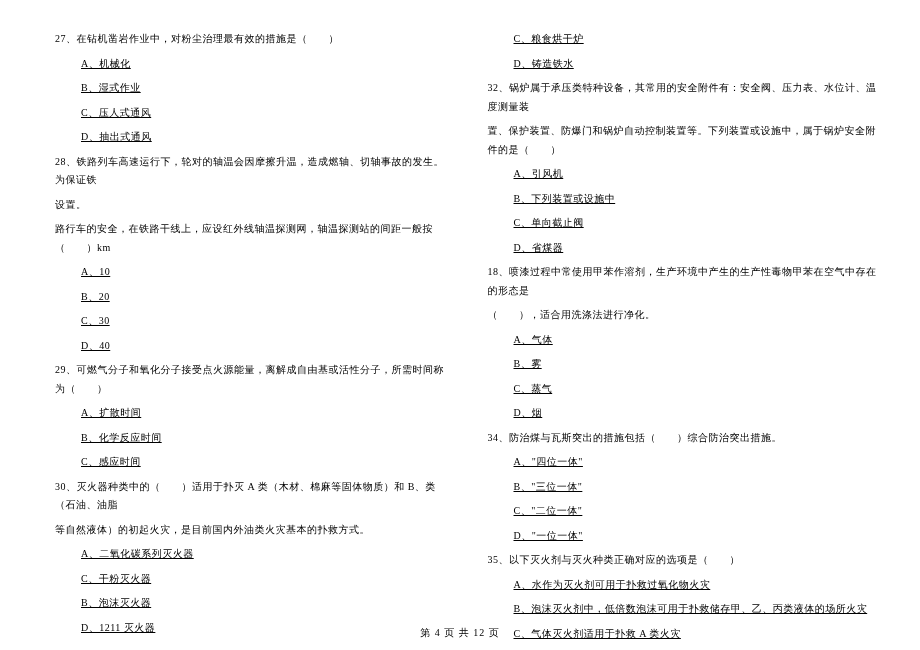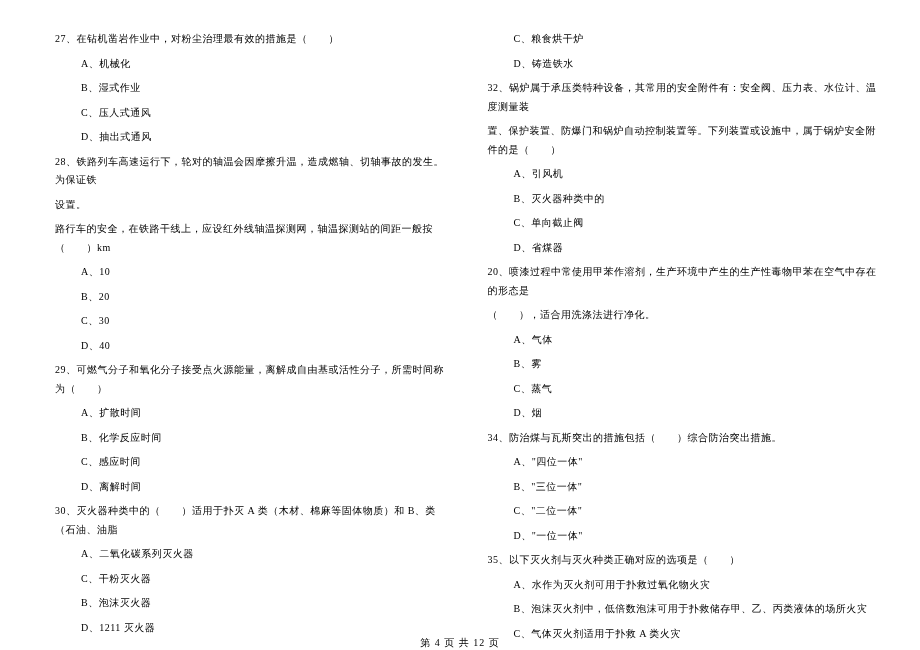--- a/index.html
+++ b/index.html
@@ -34,24 +34,25 @@
     }
     .sub-line {
       line-height: 1.85;
       padding-left: 0;
       letter-spacing: 0.5px;
     }
     .option {
       line-height: 1.85;
       padding-left: 26px;
       letter-spacing: 0.5px;
+      text-decoration: underline;
     }
     .footer {
       position: absolute;
-      bottom: 0;
+      bottom: 10px;
       left: 0;
       right: 0;
       text-align: center;
       font-size: 10px;
       letter-spacing: 1px;
     }
   </style>
 </head>
 <body>
 
@@ -70,43 +71,43 @@
     <div class="sub-line">路行车的安全，在铁路干线上，应设红外线轴温探测网，轴温探测站的间距一般按（　　）km</div>
     <div class="option">A、10</div>
     <div class="option">B、20</div>
     <div class="option">C、30</div>
     <div class="option">D、40</div>
 
     <div class="question-line">29、可燃气分子和氧化分子接受点火源能量，离解成自由基或活性分子，所需时间称为（　　）</div>
     <div class="option">A、扩散时间</div>
     <div class="option">B、化学反应时间</div>
     <div class="option">C、感应时间</div>
-    <div class="option">D、离解时间</div>
 
     <div class="question-line">30、灭火器种类中的（　　）适用于扑灭 A 类（木材、棉麻等固体物质）和 B、类（石油、油脂</div>
+    <div class="sub-line">等自然液体）的初起火灾，是目前国内外油类火灾基本的扑救方式。</div>
     <div class="option">A、二氧化碳系列灭火器</div>
     <div class="option">C、干粉灭火器</div>
     <div class="option">B、泡沫灭火器</div>
     <div class="option">D、1211 灭火器</div>
 
   </div>
 
   <div class="column">
 
     <div class="option">C、粮食烘干炉</div>
     <div class="option">D、铸造铁水</div>
 
     <div class="question-line">32、锅炉属于承压类特种设备，其常用的安全附件有：安全阀、压力表、水位计、温度测量装</div>
     <div class="sub-line">置、保护装置、防爆门和锅炉自动控制装置等。下列装置或设施中，属于锅炉安全附件的是（　　）</div>
     <div class="option">A、引风机</div>
-    <div class="option">B、灭火器种类中的</div>
+    <div class="option">B、下列装置或设施中</div>
     <div class="option">C、单向截止阀</div>
     <div class="option">D、省煤器</div>
 
-    <div class="question-line">20、喷漆过程中常使用甲苯作溶剂，生产环境中产生的生产性毒物甲苯在空气中存在的形态是</div>
+    <div class="question-line">18、喷漆过程中常使用甲苯作溶剂，生产环境中产生的生产性毒物甲苯在空气中存在的形态是</div>
     <div class="sub-line">（　　），适合用洗涤法进行净化。</div>
     <div class="option">A、气体</div>
     <div class="option">B、雾</div>
     <div class="option">C、蒸气</div>
     <div class="option">D、烟</div>
 
     <div class="question-line">34、防治煤与瓦斯突出的措施包括（　　）综合防治突出措施。</div>
     <div class="option">A、"四位一体"</div>
     <div class="option">B、"三位一体"</div>
     <div class="option">C、"二位一体"</div>

